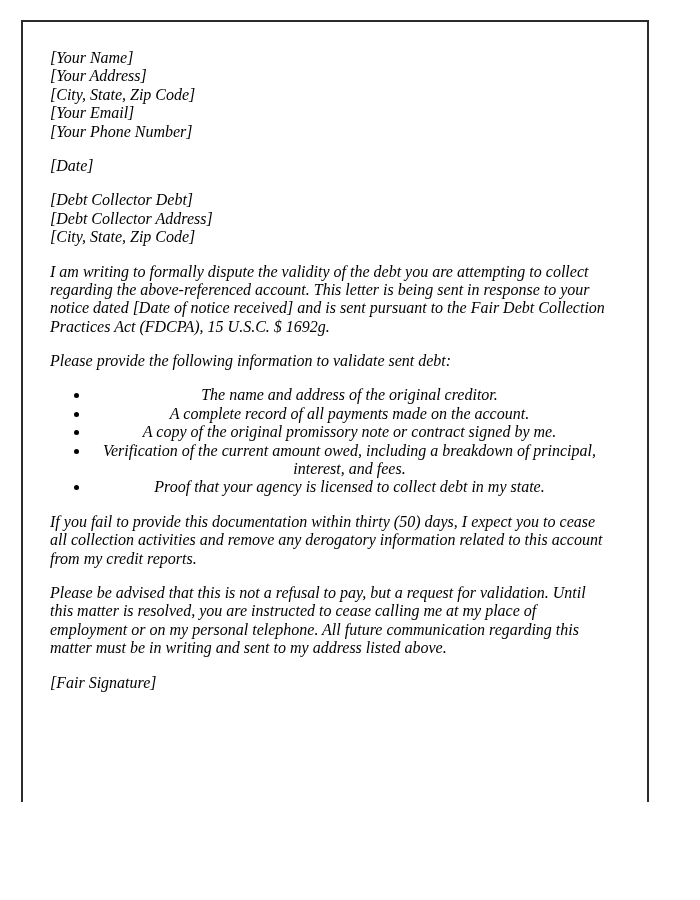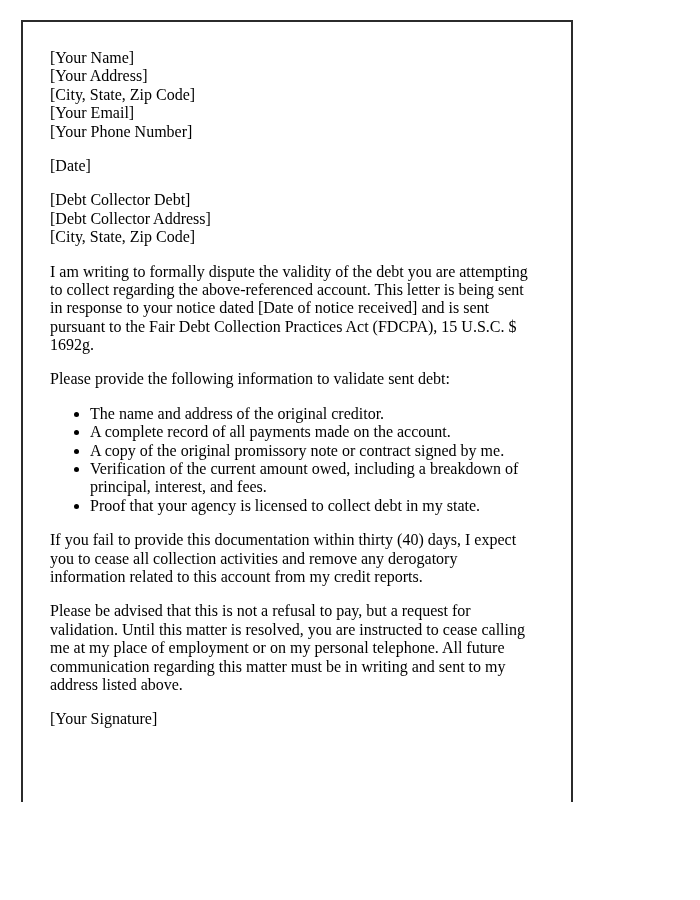--- a/index.html
+++ b/index.html
@@ -14,36 +14,38 @@
     font-family: "Liberation Serif", "DejaVu Serif", serif;
     font-size: 16px;
     line-height: 1.15;
     color: #000000;
     overflow: hidden;
   }
   .page {
     position: absolute;
     left: 21px;
     top: 20px;
-    width: 552px;
+    width: 628px;
     height: 782px;
     box-sizing: border-box;
     border: 2px solid #2b2b2b;
     border-bottom: none;
     padding: 11px 38px 0 27px;
     background: #ffffff;
     overflow: hidden;
+    font-style: italic;
   }
   .page p {
     margin: 16px 0;
   }
   .page ul {
     margin: 16px 0;
     padding-left: 40px;
     list-style-type: disc;
+    text-align: center;
   }
   .page li {
     margin: 0;
   }
 </style>
 </head>
 <body>
 
 <div class="page">
 
@@ -70,20 +72,20 @@
   <p>Please provide the following information to validate sent debt:</p>
 
   <ul>
     <li>The name and address of the original creditor.</li>
     <li>A complete record of all payments made on the account.</li>
     <li>A copy of the original promissory note or contract signed by me.</li>
     <li>Verification of the current amount owed, including a breakdown of principal, interest, and fees.</li>
     <li>Proof that your agency is licensed to collect debt in my state.</li>
   </ul>
 
-  <p>If you fail to provide this documentation within thirty (40) days, I expect you to cease all collection activities and remove any derogatory information related to this account from my credit reports.</p>
+  <p>If you fail to provide this documentation within thirty (50) days, I expect you to cease all collection activities and remove any derogatory information related to this account from my credit reports.</p>
 
   <p>Please be advised that this is not a refusal to pay, but a request for validation. Until this matter is resolved, you are instructed to cease calling me at my place of employment or on my personal telephone. All future communication regarding this matter must be in writing and sent to my address listed above.</p>
 
 
-  <p>[Your Signature]</p>
+  <p>[Fair Signature]</p>
 
 </div>
 
 </body></html>

